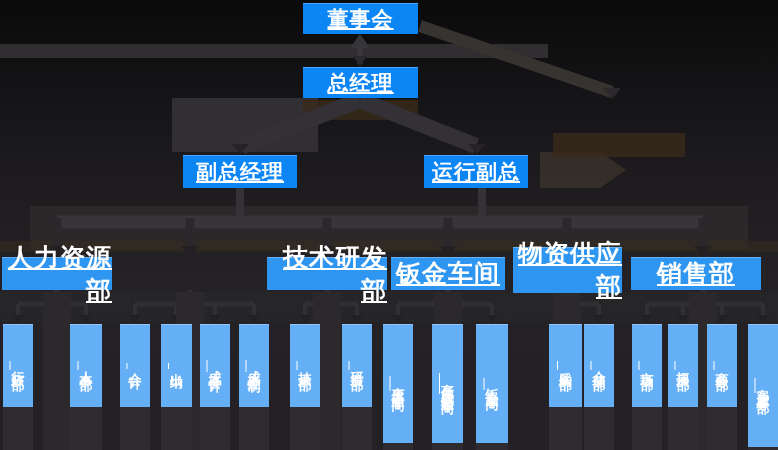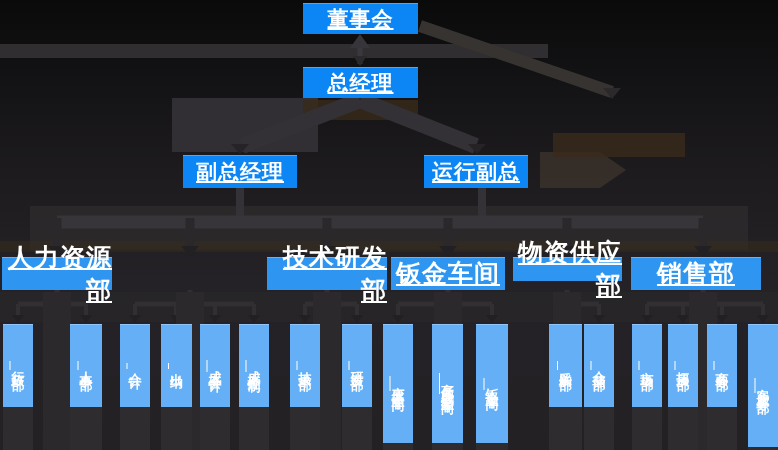--- a/index.html
+++ b/index.html
@@ -154,21 +154,21 @@
   <div class="node lvl1" style="left:303px;top:3px;width:115px;height:31px">董事会</div>
 
   <div class="node lvl1" style="left:303px;top:67px;width:115px;height:31px">总经理</div>
 
   <div class="node lvl1" style="left:183px;top:155px;width:114px;height:33px">副总经理</div>
   <div class="node lvl1" style="left:424px;top:155px;width:104px;height:33px">运行副总</div>
 
   <div class="node dept" style="left:2px;top:257px;width:110px;height:33px">人力资源部</div>
   <div class="node dept" style="left:267px;top:257px;width:120px;height:33px">技术研发部</div>
   <div class="node dept" style="left:391px;top:257px;width:114px;height:33px">钣金车间</div>
-  <div class="node dept" style="left:513px;top:257px;width:109px;height:24px">物资供应部</div>
+  <div class="node dept" style="left:513px;top:247px;width:109px;height:46px">物资供应部</div>
   <div class="node dept" style="left:631px;top:257px;width:130px;height:33px">销售部</div>
 
   <div class="node child" style="left:3px;top:324px;width:30px;height:83px">行政部</div>
   <div class="node child" style="left:70px;top:324px;width:32px;height:83px">人事部</div>
   <div class="node child" style="left:120px;top:324px;width:30px;height:83px">会计</div>
   <div class="node child" style="left:161px;top:324px;width:31px;height:83px">出纳</div>
   <div class="node child" style="left:200px;top:324px;width:30px;height:83px">成本会计</div>
   <div class="node child" style="left:239px;top:324px;width:30px;height:83px">成本控制</div>
   <div class="node child" style="left:290px;top:324px;width:30px;height:83px">技术部</div>
   <div class="node child" style="left:342px;top:324px;width:30px;height:83px">研发部</div>

